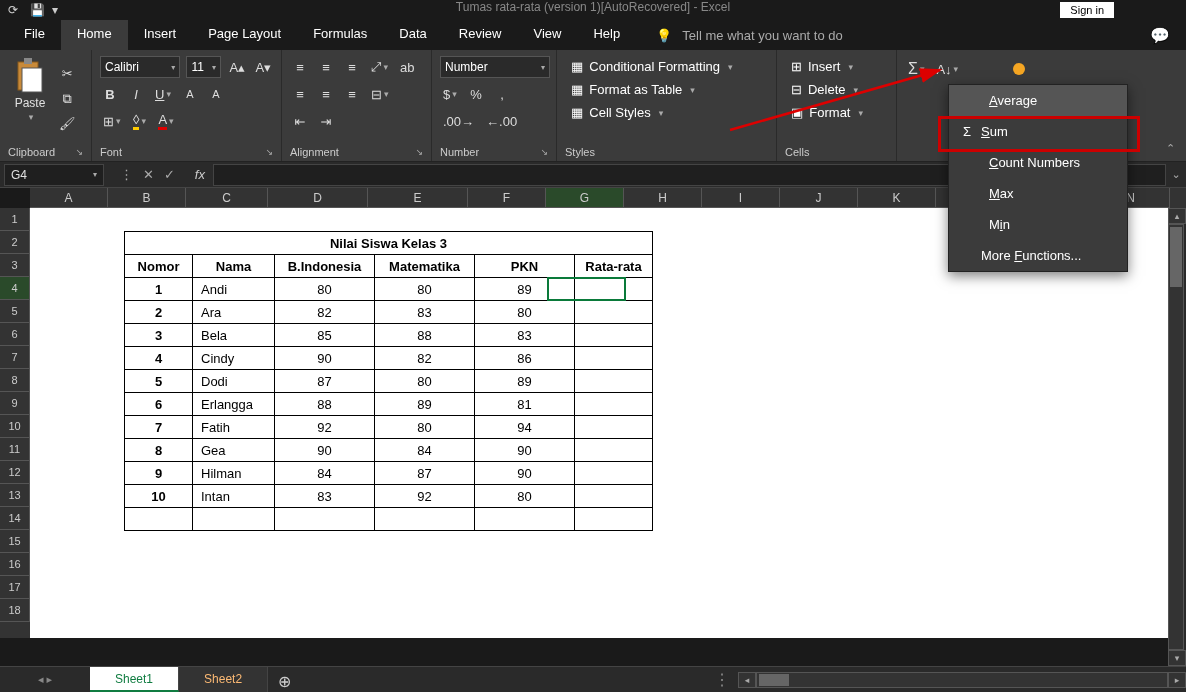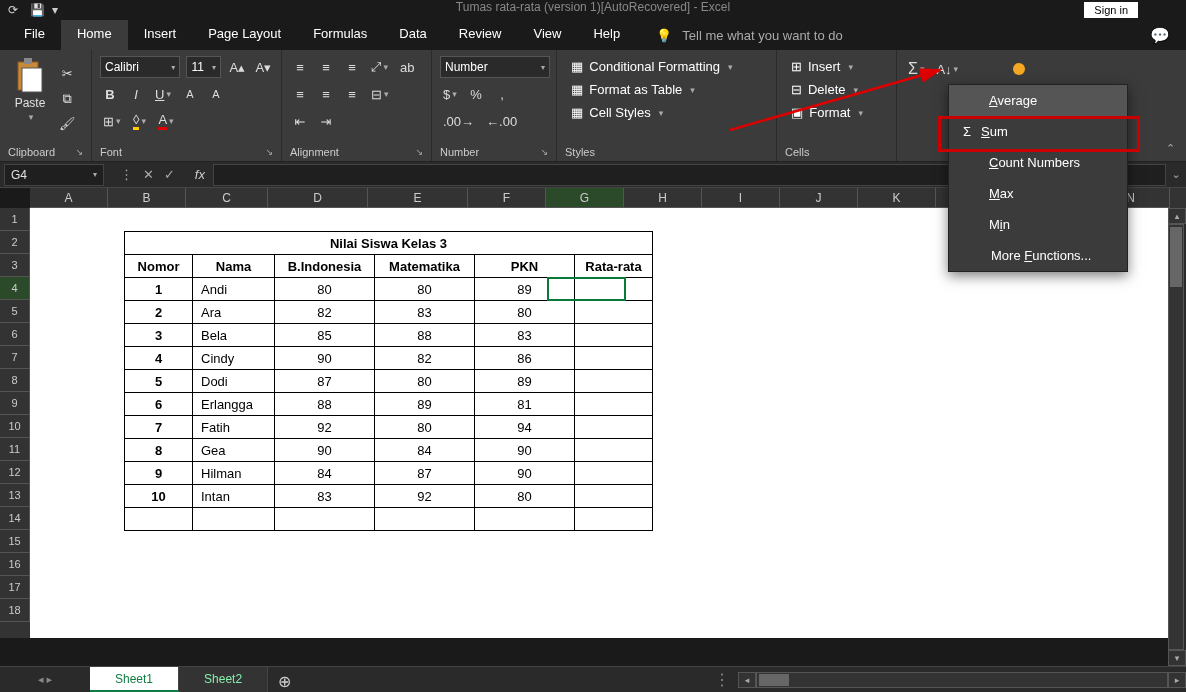--- a/index.html
+++ b/index.html
@@ -2,21 +2,21 @@
 <html><head>
 <meta charset="utf-8">
 <style>
 * { margin: 0; padding: 0; box-sizing: border-box; font-family: "Segoe UI", Arial, sans-serif; }
 body { background: #1a1a1a; color: #e0e0e0; width: 1186px; height: 692px; overflow: hidden; position: relative; }
 
 
 .titlebar { height: 20px; background: #1a1a1a; display: flex; align-items: center; justify-content: center; position: relative; font-size: 12px; color: #888; }
 .qa-toolbar { position: absolute; left: 8px; display: flex; gap: 8px; }
 .qa-icon { width: 14px; height: 14px; color: #ccc; }
-.signin { position: absolute; right: 48px; background: #fff; color: #000; padding: 2px 10px; font-size: 11px; }
+.signin { position: absolute; right: 72px; background: #fff; color: #000; padding: 2px 10px; font-size: 11px; }
 .title-text { position: absolute; left: 50%; transform: translateX(-50%); top: 0; }
 
 
 .menu-tabs { height: 30px; background: #1a1a1a; display: flex; align-items: stretch; padding-left: 8px; }
 .menu-tab { padding: 6px 16px; font-size: 13px; color: #fff; cursor: pointer; }
 .menu-tab.active { background: #3b3b3b; }
 .tell-me { display: flex; align-items: center; gap: 10px; padding-left: 20px; color: #aaa; font-size: 13px; }
 .menu-comment { margin-left: auto; padding: 6px 16px; }
 
 
@@ -73,21 +73,21 @@
 .menu-item:hover, .menu-item.hover { background: #555; }
 .highlight-box { position: absolute; border: 3px solid #cc0000; pointer-events: none; z-index: 101; }
 .arrow-svg { position: absolute; z-index: 50; pointer-events: none; }
 .underline-ch { text-decoration: underline; }
 
 
 .sheet-tabs { position: absolute; bottom: 0; left: 0; right: 0; height: 26px; background: #2a2a2a; display: flex; align-items: stretch; border-top: 1px solid #444; }
 .tab-nav { width: 90px; display: flex; align-items: center; justify-content: center; gap: 8px; color: #888; font-size: 11px; }
 .sheet-tab { padding: 5px 25px; font-size: 12px; border-right: 1px solid #444; cursor: pointer; }
 .sheet-tab.active { background: #fff; color: #107c41; border-bottom: 2px solid #107c41; }
-.sheet-tab.inactive { background: #333; color: #86efac; }
+.sheet-tab.inactive { background: #333; color: #fdba74; }
 .add-sheet { padding: 5px 10px; color: #ccc; cursor: pointer; }
 .hscroll { margin-left: auto; width: 480px; display: flex; align-items: center; gap: 0; }
 .scroll-track { flex: 1; height: 16px; background: #333; border: 1px solid #555; position: relative; }
 .scroll-thumb { position: absolute; left: 2px; width: 30px; height: 12px; top: 1px; background: #666; }
 .scroll-btn { width: 18px; height: 16px; background: #333; border: 1px solid #555; display: flex; align-items: center; justify-content: center; font-size: 9px; color: #aaa; }
 .vdots { padding: 0 8px; color: #888; }
 
 
 .vscroll { position: absolute; right: 0; top: 208px; bottom: 26px; width: 18px; background: #2a2a2a; display: flex; flex-direction: column; }
 .vscroll .scroll-track { width: 16px; flex: 1; }
@@ -467,21 +467,21 @@
     </div>
   </div>
 </div>
 
 <div class="autosum-menu">
   <div class="menu-item hover"><span style="margin-left:26px" class="underline-ch">A</span><span id="avg-rest">verage</span></div>
   <div class="menu-item"><span style="margin-right:10px">Σ</span><span class="underline-ch">S</span><span id="sum-rest">um</span></div>
   <div class="menu-item"><span style="margin-left:26px" class="underline-ch">C</span><span id="cnt-rest">ount Numbers</span></div>
   <div class="menu-item"><span style="margin-left:26px" class="underline-ch">M</span><span id="max-rest">ax</span></div>
   <div class="menu-item"><span style="margin-left:26px">M</span><span class="underline-ch">i</span><span id="min-rest">n</span></div>
-  <div class="menu-item"><span style="margin-left:28px">More </span><span class="underline-ch">F</span><span id="more-rest">unctions...</span></div>
+  <div class="menu-item"><span style="margin-left:18px">More </span><span class="underline-ch">F</span><span id="more-rest">unctions...</span></div>
 </div>
 
 <div class="highlight-box" style="right:46px;top:116px;width:202px;height:36px"></div>
 
 <svg class="arrow-svg" style="left:720px;top:60px;width:240px;height:80px">
   <defs>
       <marker id="ah" markerWidth="10" markerHeight="10" refX="8" refY="3" orient="auto">
         <path d="M0,0 L0,6 L9,3 z" fill="#d00"></path>
       </marker>
     </defs>

